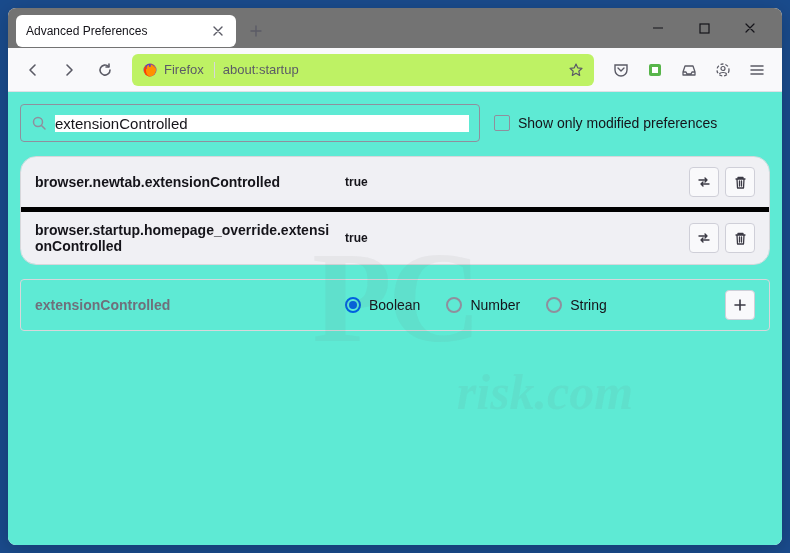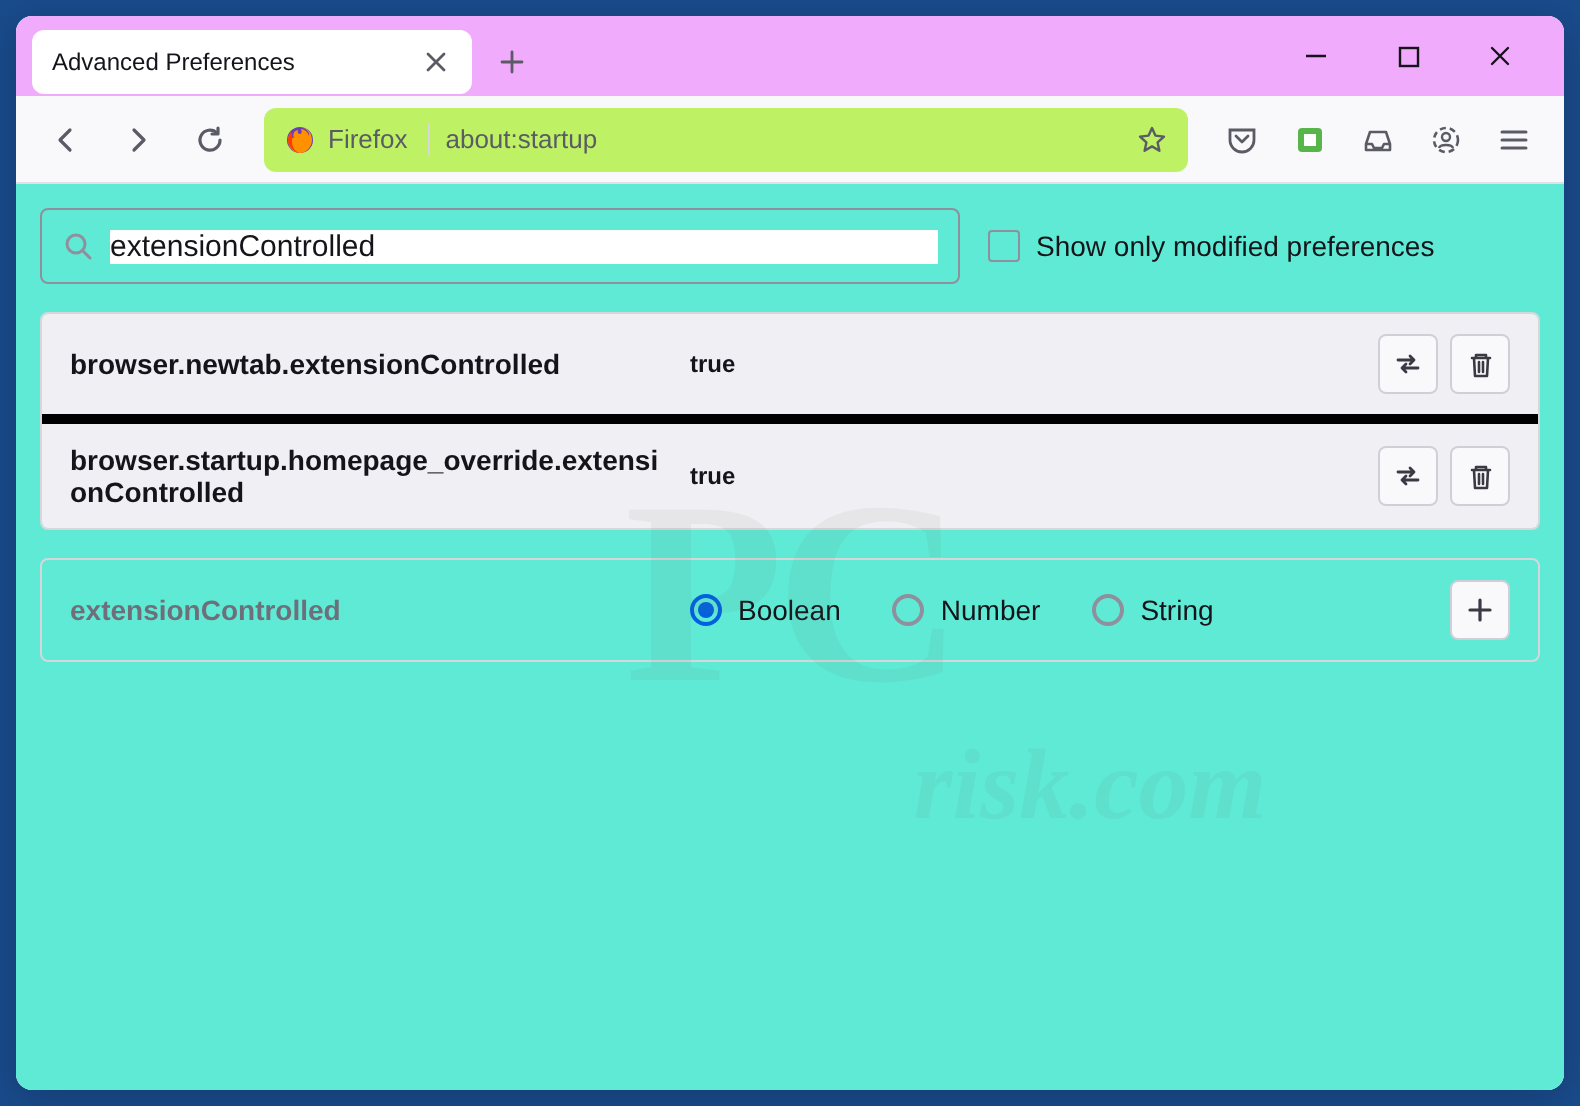--- a/index.html
+++ b/index.html
@@ -1,18 +1,18 @@
 <!DOCTYPE html>
 <html><head>
 <meta charset="utf-8">
 <style>
 * { margin: 0; padding: 0; box-sizing: border-box; font-family: -apple-system, BlinkMacSystemFont, "Segoe UI", Arial, sans-serif; }
 body { width: 790px; height: 553px; background: #1a4b8c; display: flex; align-items: center; justify-content: center; position: relative; }
 .window { width: 774px; height: 537px; background: #fff; border-radius: 8px; overflow: hidden; display: flex; flex-direction: column; box-shadow: 0 4px 20px rgba(0,0,0,0.2); }
-.titlebar { height: 40px; background: #f0abfc; display: flex; align-items: center; padding: 0 8px; }
+.titlebar { height: 40px; background: #737373; display: flex; align-items: center; padding: 0 8px; }
 .tab { display: flex; align-items: center; background: #fff; height: 32px; border-radius: 6px; padding: 0 10px; margin-top: 6px; min-width: 220px; gap: 8px; }
 .tab-title { font-size: 12px; color: #15141a; flex: 1; }
 .tab-close { width: 16px; height: 16px; display: flex; align-items: center; justify-content: center; cursor: pointer; }
 .newtab-btn { width: 28px; height: 28px; display: flex; align-items: center; justify-content: center; margin-left: 6px; margin-top: 6px; border-radius: 4px; cursor: pointer; }
 .window-controls { margin-left: auto; display: flex; gap: 18px; padding-right: 10px; }
 .win-ctrl { width: 28px; height: 28px; display: flex; align-items: center; justify-content: center; cursor: pointer; }
 .toolbar { height: 44px; background: #f9f9fb; display: flex; align-items: center; padding: 0 10px; gap: 6px; border-bottom: 1px solid #e0e0e6; }
 .nav-btn { width: 30px; height: 30px; display: flex; align-items: center; justify-content: center; border-radius: 4px; cursor: pointer; color: #5b5b66; }
 .urlbar { flex: 1; height: 32px; background: #bef264; border-radius: 6px; display: flex; align-items: center; padding: 0 10px; gap: 8px; margin: 0 6px; }
 .urlbar-identity { display: flex; align-items: center; gap: 6px; font-size: 13px; color: #5b5b66; border-right: 1px solid #d7d7db; padding-right: 10px; }
@@ -20,21 +20,21 @@
 .urlbar-text { font-size: 13px; color: #5b5b66; flex: 1; }
 .urlbar-star { color: #5b5b66; }
 .toolbar-icons { display: flex; gap: 4px; align-items: center; }
 .tb-icon { width: 30px; height: 30px; display: flex; align-items: center; justify-content: center; color: #5b5b66; cursor: pointer; border-radius: 4px; }
 .content { flex: 1; background: #5eead4; padding: 12px; overflow: auto; }
 .search-row { display: flex; gap: 14px; align-items: center; margin-bottom: 14px; }
 .search-box { flex: 0 0 460px; height: 38px; border: 1px solid #8f8f9d; border-radius: 4px; display: flex; align-items: center; padding: 0 10px; gap: 8px; }
 .search-input { border: none; outline: none; flex: 1; font-size: 15px; color: #15141a; }
 .checkbox-wrap { display: flex; align-items: center; gap: 8px; font-size: 14px; color: #15141a; cursor: pointer; }
 .checkbox { width: 16px; height: 16px; border: 1px solid #8f8f9d; border-radius: 2px; }
-.prefs-group { border: 1px solid #d7d7db; border-radius: 4px; overflow: hidden; margin-bottom: 14px; }
+.prefs-group { border: 1px solid #d7d7db; border-radius: 16px; overflow: hidden; margin-bottom: 14px; }
 .pref-row { display: flex; align-items: center; padding: 10px 14px; background: #f0f0f4; gap: 10px; }
 .pref-row + .pref-row { border-top: 5px solid #000000; }
 .pref-name { font-size: 14px; font-weight: 700; color: #15141a; width: 300px; word-break: break-all; }
 .pref-value { font-size: 12px; font-weight: 700; color: #15141a; flex: 1; }
 .pref-actions { display: flex; gap: 6px; }
 .icon-btn { width: 30px; height: 30px; border: 1px solid #cfcfd8; border-radius: 4px; background: #f9f9fb; display: flex; align-items: center; justify-content: center; cursor: pointer; color: #3a3944; }
 .new-pref-row { border: 1px solid #d7d7db; border-radius: 4px; display: flex; align-items: center; padding: 10px 14px; gap: 10px; }
 .new-pref-name { font-size: 14px; font-weight: 700; color: #6f6f7b; width: 300px; }
 .radio-group { display: flex; gap: 26px; flex: 1; align-items: center; text-align: right; }
 .radio-wrap { display: flex; align-items: center; gap: 8px; cursor: pointer; }

